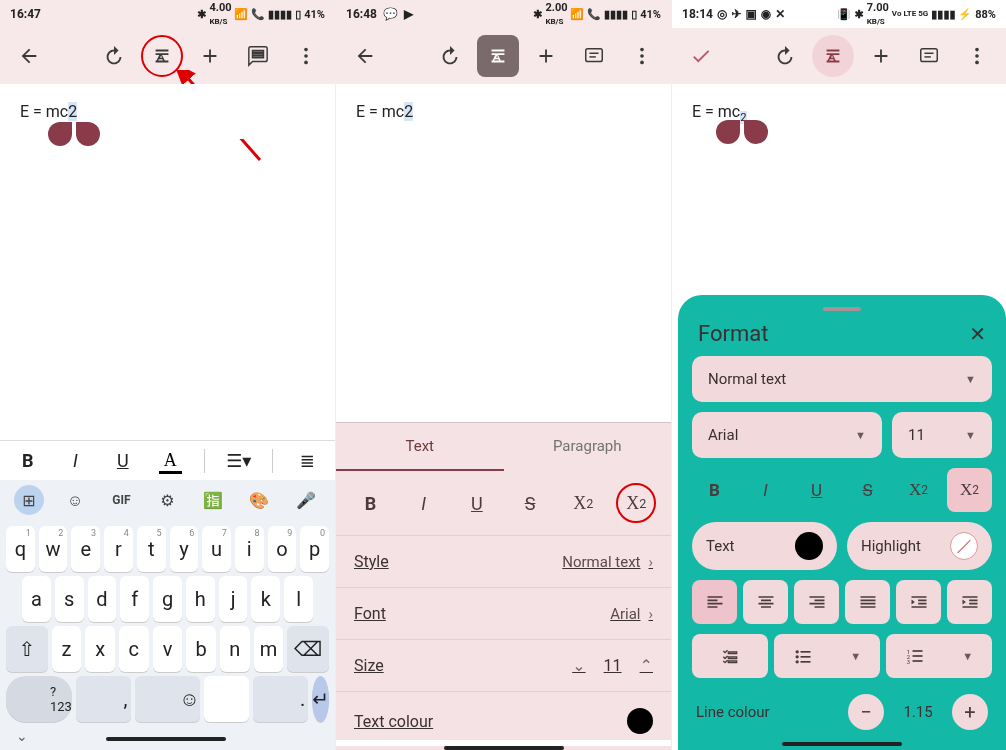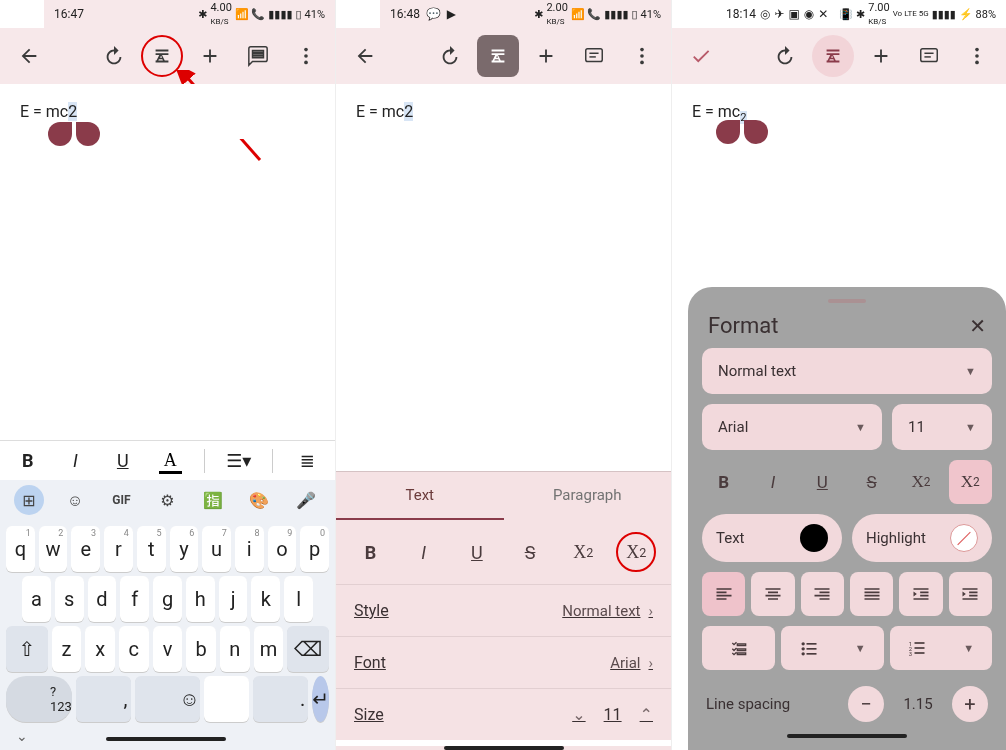--- a/index.html
+++ b/index.html
@@ -2,21 +2,21 @@
 <html><head>
 <meta charset="utf-8">
 <style>
 * { box-sizing: border-box; margin: 0; padding: 0; font-family: Roboto, Arial, sans-serif; }
 body { width: 1006px; height: 750px; display: flex; background: #fff; }
 .panel { height: 750px; position: relative; overflow: hidden; }
 .p1 { width: 335px; }
 .p2 { width: 336px; border-left: 1px solid #eee; }
 .p3 { width: 335px; border-left: 1px solid #eee; }
 
-.status { height: 28px; display: flex; align-items: center; justify-content: space-between; padding: 0 10px; font-size: 12px; font-weight: 400; color: #222; margin-left: 44px; }
+.status { height: 28px; display: flex; align-items: center; justify-content: space-between; padding: 0 10px; font-size: 12px; font-weight: 700; color: #222; }
 .status.pink { background: #f7e8ea; }
 .status .right { display: flex; align-items: center; gap: 3px; font-size: 11px; }
 .tiny { font-size: 8px; line-height: 8px; display: inline-block; }
 
 .toolbar { height: 56px; display: flex; align-items: center; padding: 0 8px; gap: 6px; }
 .toolbar.pink { background: #f7e8ea; }
 .tb-btn { width: 42px; height: 42px; display: flex; align-items: center; justify-content: center; border-radius: 21px; color: #3a3a3a; }
 .tb-btn svg { width: 22px; height: 22px; }
 .spacer { flex: 1; }
 .circled-red { border: 2px solid #d00; }
@@ -63,21 +63,21 @@
 .fmt-icons { display: flex; justify-content: space-around; align-items:center; padding: 12px 8px; background: #f5e2e4; }
 .fmt-icons .fbtn2 { width: 40px; height:40px; display:flex; align-items:center; justify-content:center; font-family: Georgia,serif; font-size: 18px; color:#4a3b3d; border-radius:20px; }
 .fmt-icons .fbtn2.circ { border: 2.5px solid #d00; border-radius:50%; }
 .fmt-row { display:flex; align-items:center; justify-content:space-between; padding: 16px 18px; background:#f5e2e4; border-top:1px solid #e2cfd1; font-size:16px; color:#3a3032;text-decoration:underline; }
 .fmt-row .val { display:flex; align-items:center; gap:8px; color:#5a4a4c; font-size:15px; }
 .chev { color:#7a6a6c; }
 .stepper { display:flex; align-items:center; gap:18px; }
 .black-circle { width:26px; height:26px; background:#000; border-radius:50%; display:inline-block; }
 
 
-.sheet3 { position:absolute; bottom:0; left:16px; right:0; background:#a3a3a3; border-radius: 24px 24px 0 0; padding: 10px 14px 10px; }
+.sheet3 { position:absolute; bottom:0; left:6px; right:0; background:#14b8a6; border-radius: 24px 24px 0 0; padding: 10px 14px 2px; }
 .drag-h { width:38px; height:4px; background:#aa9193; border-radius:2px; margin: 2px auto 8px; }
 .sheet-hdr { display:flex; align-items:center; justify-content:space-between; padding: 2px 6px 10px; }
 .sheet-hdr h2 { font-size: 22px; font-weight:400; color:#3a3032; }
 .close-x { font-size: 20px; color:#3a3032; }
 
 .row-card { background:#f2d9dc; border-radius: 10px; padding: 14px 16px; display:flex; align-items:center; justify-content:space-between; font-size:15px; color:#3a3032; margin-bottom:10px; }
 .row-split { display:flex; gap:10px; margin-bottom:10px; }
 .row-split .row-card { flex:1; margin:0; }
 .drop-arrow { font-size:11px; color:#6a5a5c; }
 
@@ -338,20 +338,24 @@
           <span class="chev">›</span>
         </span>
     </div>
     <div class="fmt-row">
       <span>Size</span>
       <span class="stepper">
         <span class="chev">⌄</span>
         <span>11</span>
         <span class="chev">⌃</span>
       </span>
+    </div>
+    <div class="fmt-row" style="padding-bottom:6px;">
+      <span>Text colour</span>
+      <span class="black-circle"></span>
     </div>
     <div style="background:#f5e2e4;">
         <div class="nav-pill"></div>
       </div>
   </div>
 </div>
 
 <div class="panel p3">
   <div class="status" style="background:#fff;border-radius:8px;">
     <span style="display:flex;gap:4px;align-items:center;">
@@ -524,21 +528,21 @@
             <text x="2" y="15" font-size="7" fill="#4a3b3d">2</text>
             <rect x="9" y="11" width="12" height="2" fill="#4a3b3d"></rect>
             <text x="2" y="21" font-size="7" fill="#4a3b3d">3</text>
             <rect x="9" y="17" width="12" height="2" fill="#4a3b3d"></rect>
           </svg>
         <span class="drop-arrow">▼</span>
       </div>
     </div>
 
     <div class="spacing-row">
-      <span>Line spacing</span>
+      <span>Line colour</span>
       <div class="spin">
         <div class="sbtn">−</div>
         <div class="sval">1.15</div>
         <div class="sbtn">+</div>
       </div>
     </div>
 
     <div class="pill-nav"></div>
   </div>
 </div>

